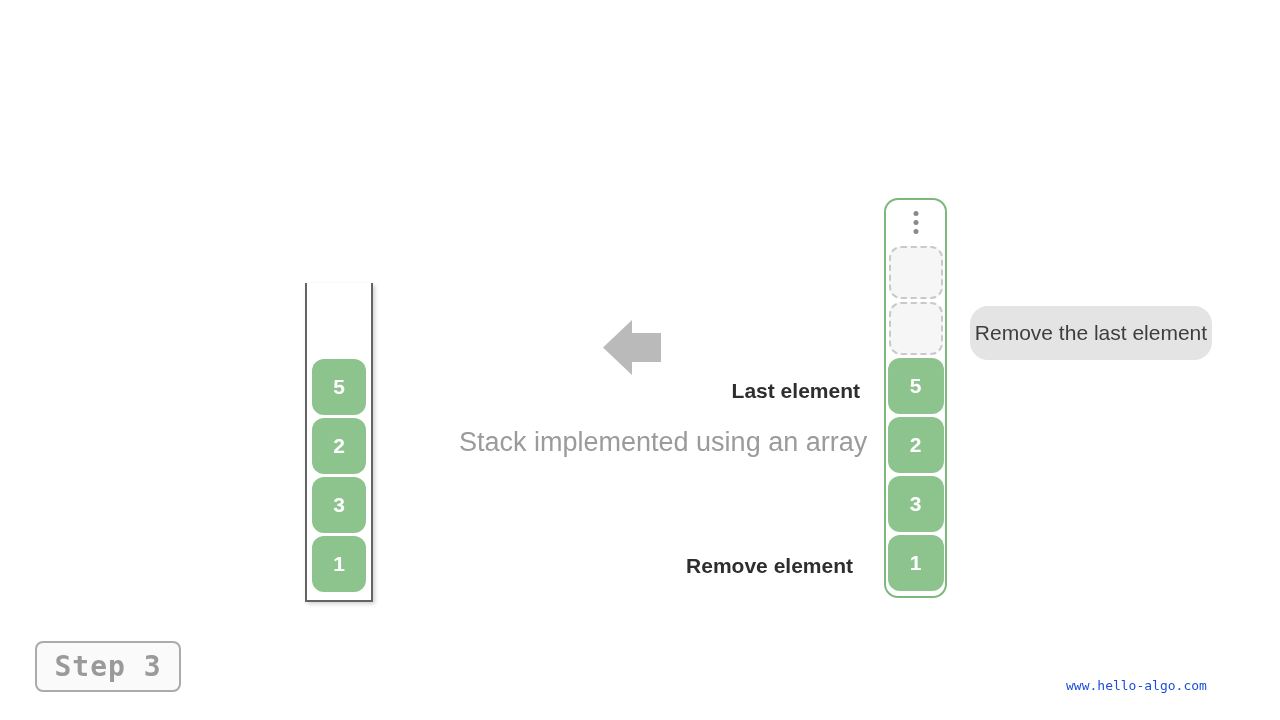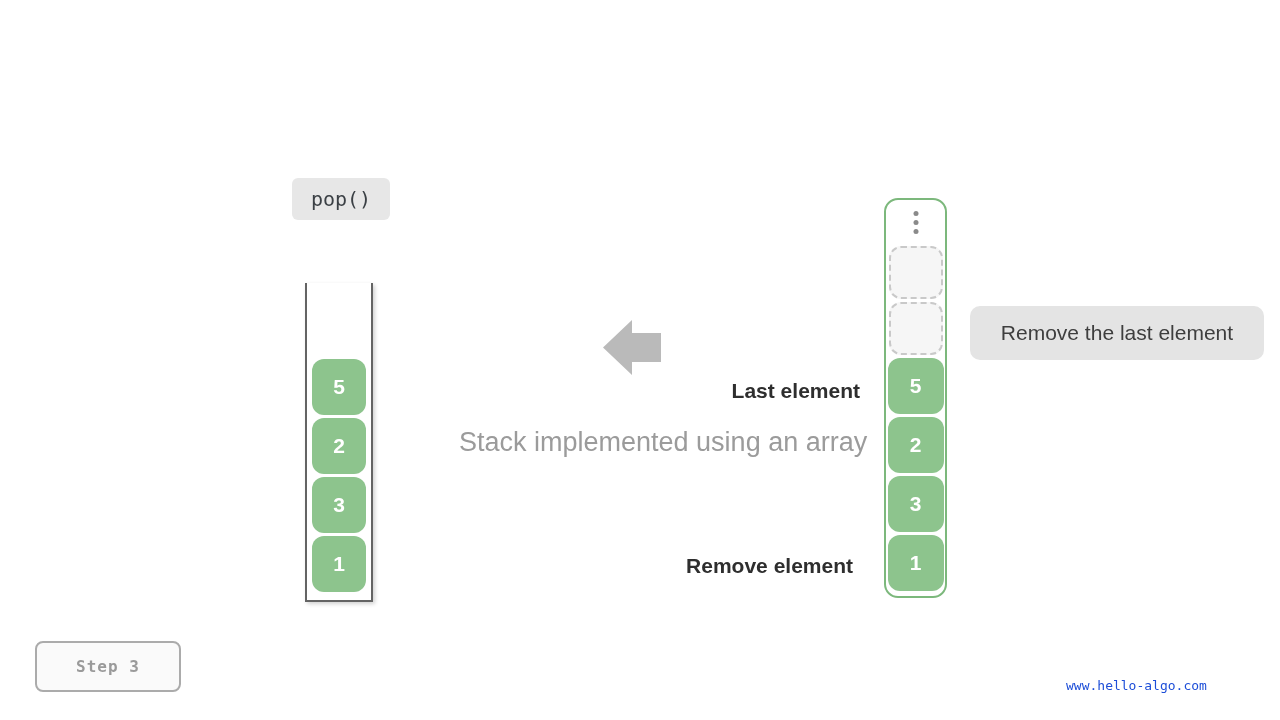--- a/index.html
+++ b/index.html
@@ -59,49 +59,48 @@
     position:absolute; font-size:21px; font-weight:bold; color:#2e2e2e;
     white-space:nowrap; 
   }
   .label-last  { right:420px; top:379px; }
   .label-first { right:427px; top:554px; }
   .caption {
     position:absolute; left:459px; top:427px; font-size:27px; color:#9b9b9b;
     white-space:nowrap;
   }
   .remove-note {
-    position:absolute; left:970px; top:306px; width:294px; height:54px;
-    background:#e4e4e4; border-radius:10px;
+    position:absolute; left:970px; top:306px; width:242px; height:54px;
+    background:#e4e4e4; border-radius:18px;
     display:flex; align-items:center; justify-content:center;
     font-size:21px; color:#3e3e3e; white-space:nowrap;
   }
 
   
   .step-badge {
     position:absolute; left:35px; top:641px; width:146px; height:51px;
     background:#fafafa; border:2px solid #ababab; border-radius:8px;
     box-sizing:border-box;
     display:flex; align-items:center; justify-content:center;
     font-family:"DejaVu Sans Mono", monospace; font-weight:bold;
-    font-size:16px; color:#9a9a9a; letter-spacing:1px;
+    font-size:28px; color:#9a9a9a; letter-spacing:1px;
   }
 
   
   .watermark {
     position:absolute; left:1066px; top:678px;
     font-family:"DejaVu Sans Mono", monospace; font-size:13px; color:#1d4ed8;
     white-space:nowrap;
   }
 </style>
 </head>
 <body>
 
 <div class="canvas">
 
-  <div class="op-label">pop()</div>
 
   <div class="stack-left">
     <div class="cell">5</div>
     <div class="cell">2</div>
     <div class="cell">3</div>
     <div class="cell">1</div>
   </div>
 
   <svg class="arrow-left" width="59" height="55" viewBox="0 0 59 55">
     <polygon points="0,27.5 29,0 29,13 58,13 58,42 29,42 29,55"></polygon>

